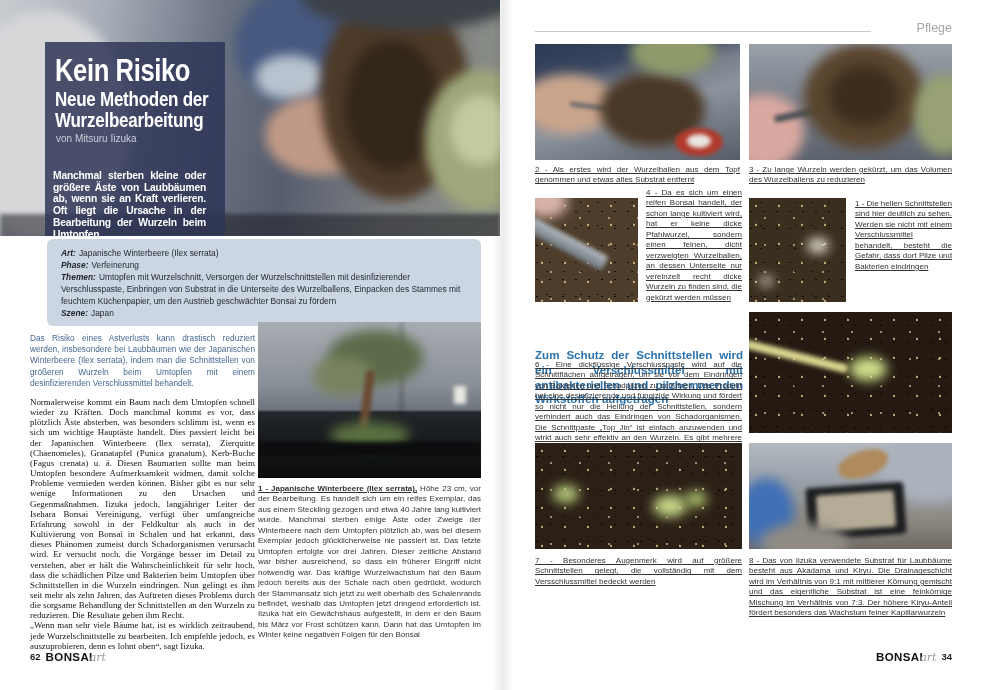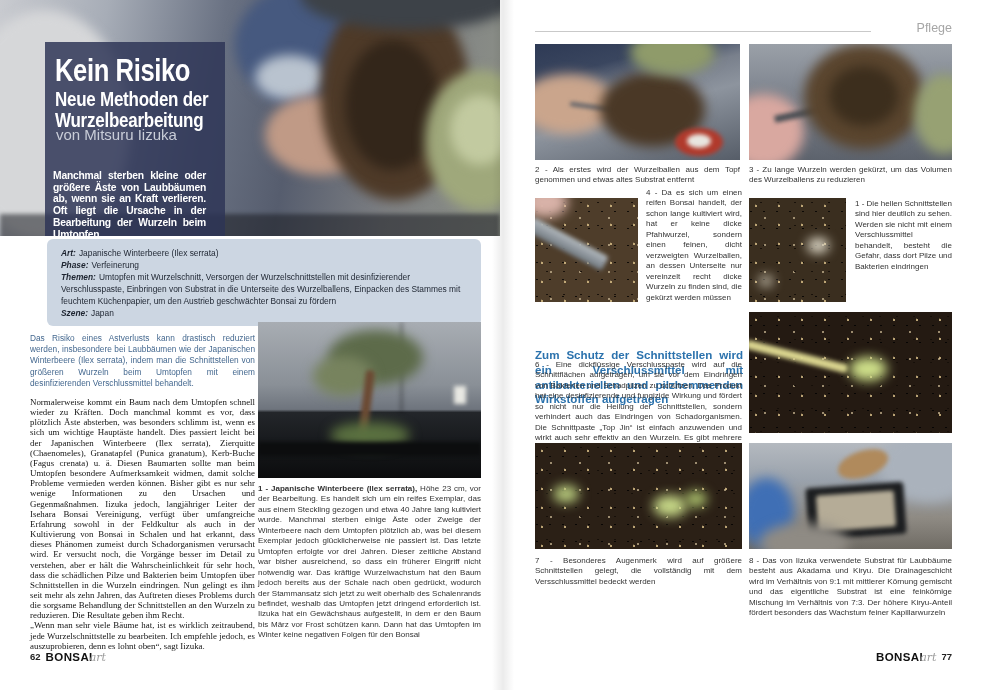--- a/index.html
+++ b/index.html
@@ -10,49 +10,49 @@
   .b{position:absolute;border-radius:50%;filter:blur(6px);}
   .b2{position:absolute;filter:blur(2px);}
   .justify{text-align:justify;hyphens:auto;-webkit-hyphens:auto;}
   
   #hero{left:0;top:0;width:500px;height:236px;background:linear-gradient(100deg,#c9cbd0 0%,#a7adb7 20%,#6a7283 42%,#565d6e 58%,#7d7f82 78%,#8e9288 100%);}
   #hero-panel{left:45px;top:42px;width:180px;height:194px;background:rgba(45,52,86,0.84);}
   #hero-title{left:55px;top:52px;width:200px;color:#fff;font-weight:bold;font-size:32px;
               transform:scaleX(0.80);transform-origin:left;letter-spacing:-0.5px;}
   .hero-sub{left:55px;width:220px;color:#fff;font-weight:bold;font-size:20px;
             transform:scaleX(0.85);transform-origin:left;letter-spacing:-0.3px;}
-  #hero-byline{left:56px;top:126px;width:150px;color:#c9cdd8;font-size:15px;}
+  #hero-byline{left:56px;top:133px;width:150px;color:#c9cdd8;font-size:10px;}
   #hero-standfirst{left:53px;top:170px;width:153px;color:#ffffff;font-weight:bold;
                    font-size:10.3px;line-height:11.7px;letter-spacing:-0.2px;}
   
   #infobox{left:47px;top:239px;width:434px;height:87px;background:#ccd6e2;border-radius:6px;
            padding:8px 14px;box-sizing:border-box;font-size:8.4px;line-height:12.1px;color:#1d2430;}
   .ib-label{font-weight:bold;font-style:italic;margin-right:3px;}
   
   #lead-par{left:30px;top:333px;width:225px;color:#44688f;font-size:8.3px;line-height:11.2px;}
   #body-col{left:30px;top:397px;width:225px;font-family:"Liberation Serif",serif;
             font-size:8.9px;line-height:10.15px;color:#141414;}
   #body-col p{margin:0;}
   
   #photo1{left:258px;top:322px;width:223px;height:156px;background:
      linear-gradient(180deg,#a8adb3 0%,#8a9097 40%,#6e747d 56%,#23262a 58%,#17191c 78%,#0b0c0d 100%);}
   #caption1{left:258px;top:484px;width:223px;font-size:8px;line-height:10.45px;color:#333;}
-  .cap-lead{font-weight:bold;}
+  .cap-lead{font-weight:bold;text-decoration:underline;}
   
   .footer{top:651px;font-size:9px;color:#222;}
   #footer-left{left:30px;}
   #footer-right{left:852px;width:100px;text-align:right;}
   .pageno{font-weight:bold;font-size:9.5px;vertical-align:1px;}
   .brand{font-weight:bold;font-size:11.5px;letter-spacing:0.4px;color:#111;}
   .brand-script{font-family:"DejaVu Serif",serif;font-style:italic;font-size:11px;color:#9b9b9b;margin-left:-3px;}
   
   #header-line{left:535px;top:31px;width:336px;height:1px;background:#c9c9c9;}
   #section-label{left:880px;top:21px;width:72px;text-align:right;color:#a6a6a6;font-size:12.5px;}
   
-  .caption{position:absolute;font-size:8px;line-height:10.45px;color:#333;}
+  .caption{position:absolute;font-size:8px;line-height:10.45px;color:#333;text-decoration:underline;}
   #subheading{left:535px;top:308px;width:208px;color:#2b72ad;font-weight:bold;
               font-size:11.6px;line-height:14.8px;margin-top:40px;}
   
   #photo2{left:535px;top:44px;width:205px;height:116px;background:linear-gradient(165deg,#2e3a55 0%,#3a465f 22%,#79808c 38%,#8d949e 55%,#565d68 100%);}
   #photo3{left:749px;top:44px;width:203px;height:116px;background:linear-gradient(180deg,#9aa0a8 0%,#7d838d 45%,#5d636d 100%);}
   #photo4{left:535px;top:198px;width:103px;height:104px;background:#4e3d2a;}
   #photo5{left:749px;top:198px;width:97px;height:104px;background:#3a2e1f;}
   #photo6{left:749px;top:312px;width:203px;height:121px;background:#241a12;}
   #photo7{left:535px;top:443px;width:207px;height:106px;background:#2b2016;}
   #photo8{left:749px;top:443px;width:203px;height:106px;background:linear-gradient(180deg,#b4b9bf 0%,#9aa2ac 35%,#8f8b84 70%,#6f6b64 100%);}
@@ -179,16 +179,16 @@
     <div class="b2" style="left:58px;top:42px;width:98px;height:52px;background:#1c1e20;border-radius:4px;transform:rotate(-4deg);"></div>
     <div class="b2" style="left:68px;top:50px;width:78px;height:36px;background:#b5ac97;border-radius:3px;transform:rotate(-4deg);"></div>
     <div class="b2" style="left:88px;top:8px;width:52px;height:26px;background:#b08a5c;border-radius:50%;transform:rotate(-18deg);"></div>
     <div class="b" style="left:10px;top:80px;width:90px;height:40px;background:#8f8b84;"></div>
   </div>
   <div class="caption justify" style="left:535px;top:556px;width:207px;">7 - Besonderes Augenmerk wird auf größere Schnittstellen gelegt, die vollständig mit dem Versschlussmittel bedeckt werden</div>
   <div class="caption justify" style="left:749px;top:556px;width:203px;">8 - Das von Iizuka verwendete Substrat für Laubbäume besteht aus Akadama und Kiryu. Die Drainageschicht wird im Verhältnis von 9:1 mit mittlerer Körnung gemischt und das eigentliche Substrat ist eine feinkörnige Mischung im Verhältnis von 7:3. Der höhere Kiryu-Anteil fördert besonders das Wachstum feiner Kapillarwurzeln</div>
 
   <div class="abs footer" id="footer-right">
     <span class="brand">BONSAI</span><span class="brand-script">art</span>&nbsp;
-    <span class="pageno">77</span>
+    <span class="pageno">34</span>
   </div>
 
 </div>
 
 </body></html>

